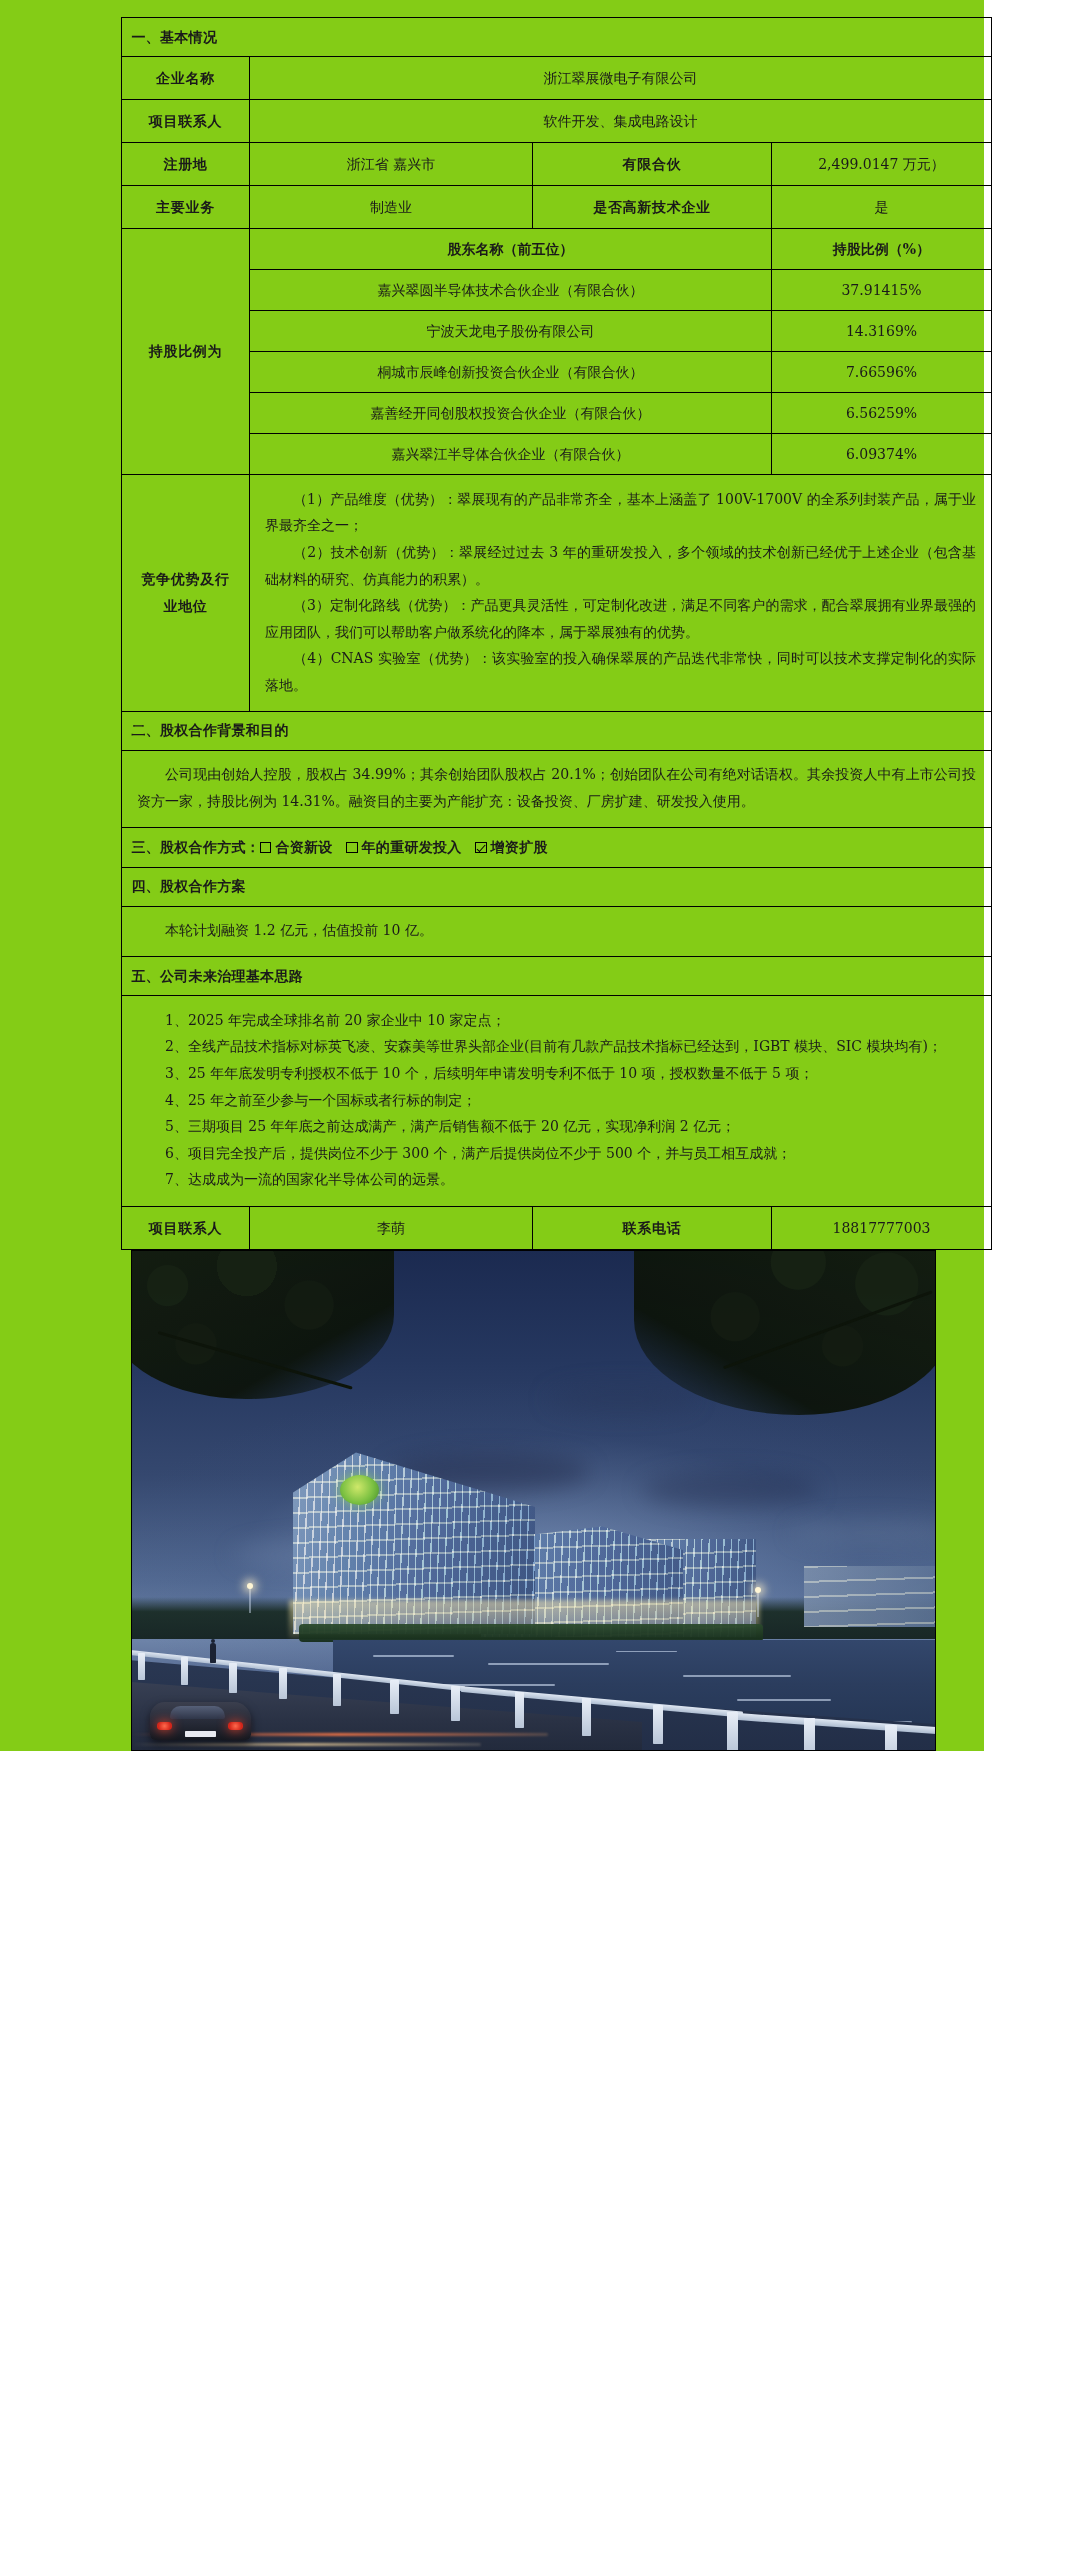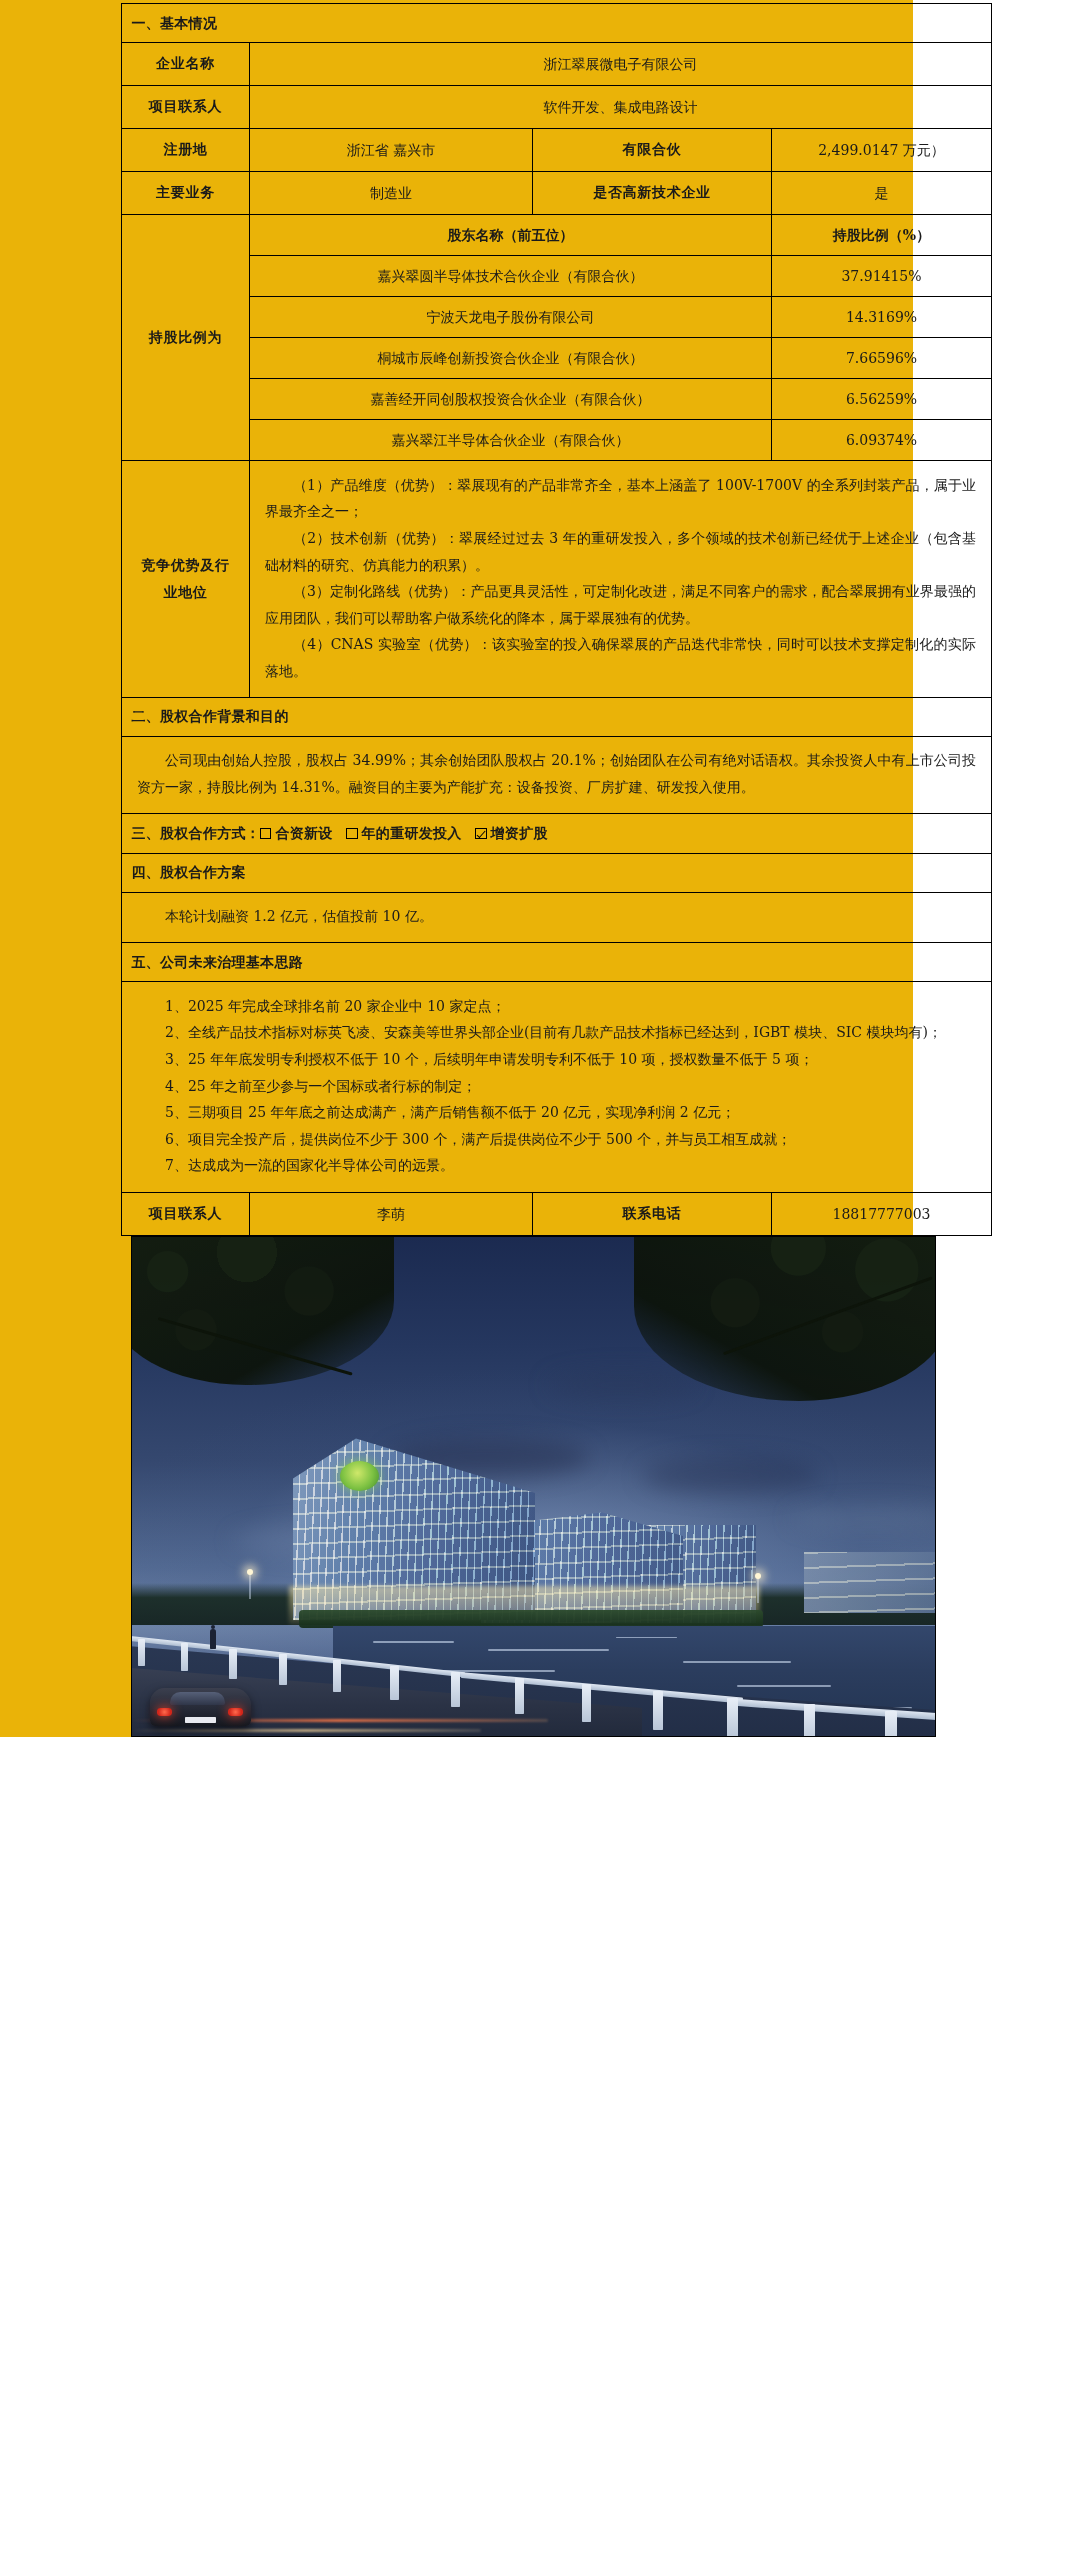--- a/index.html
+++ b/index.html
@@ -7,24 +7,24 @@
     padding: 0;
     background: #ffffff;
   }
   body {
     width: 1068px;
     font-family: "DejaVu Serif", "Liberation Serif", serif;
     color: #1a1a1a;
     -webkit-font-smoothing: antialiased;
   }
   .page {
-    width: 913px;
+    width: 984px;
     position: relative;
-    background: #eab308;
-    padding-top: 3px;
+    background: #84cc16;
+    padding-top: 17px;
     box-sizing: border-box;
   }
   table.doc {
     border-collapse: collapse;
     table-layout: fixed;
     margin-left: 121px;
     width: 869px;
     border: 1.3px solid #000;
   }
   table.doc td {
@@ -45,21 +45,20 @@
     vertical-align: middle;
   }
   .ctr {
     text-align: center;
   }
   .lbl {
     text-align: center;
     font-weight: 600;
     font-size: 14px;
     letter-spacing: 0.7px;
-    font-family: Liberation Mono, monospace;
   }
   .val {
     text-align: center;
     font-size: 14px;
   }
   .r-basic td { height: 42px; }
   .r-reg td { height: 42px; }
   .sh-head td { height: 40px; font-weight: 700; }
   .sh-row td { height: 40px; }
   .vlabel {

